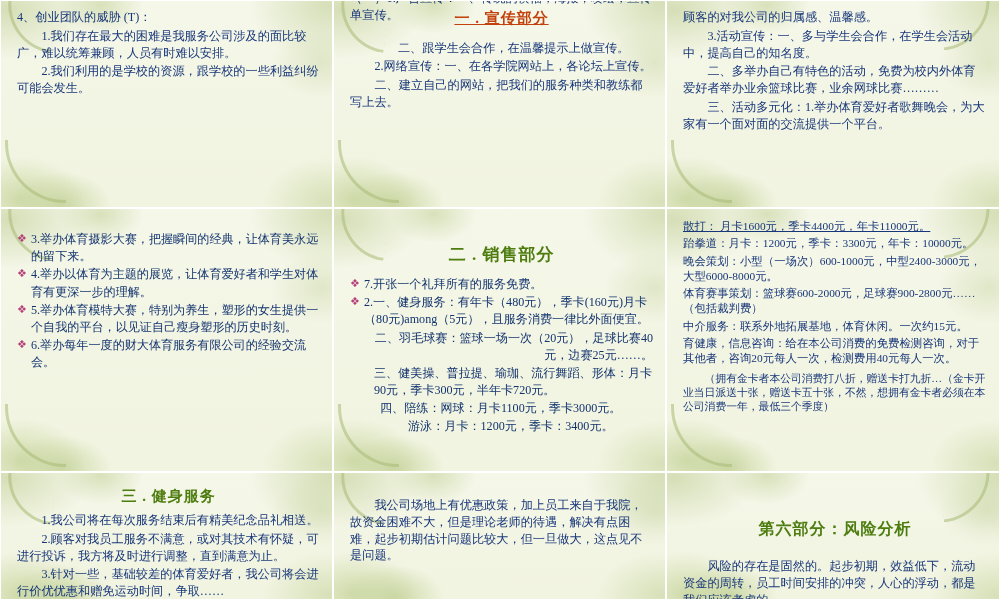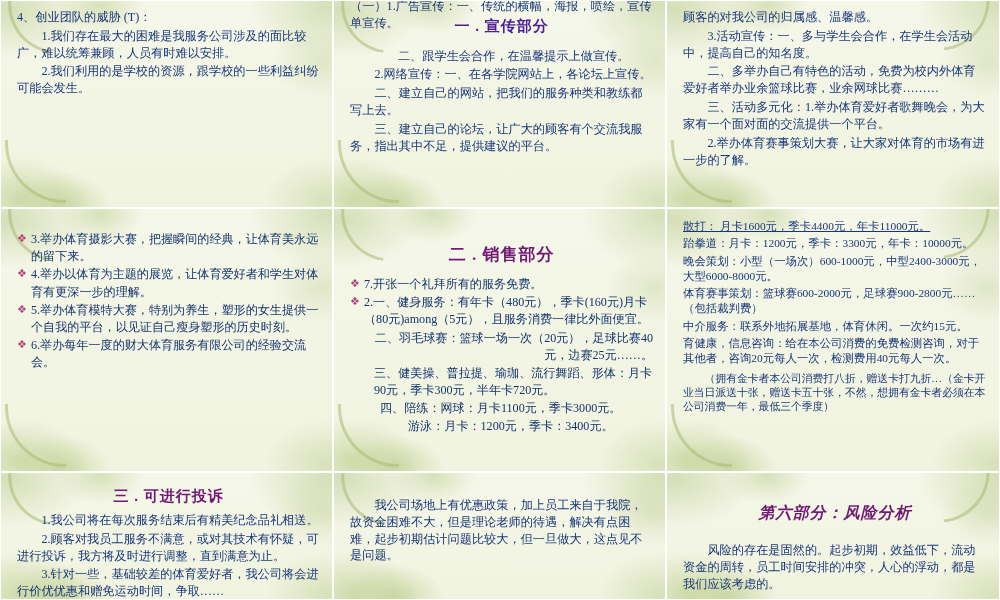--- a/index.html
+++ b/index.html
@@ -47,21 +47,21 @@
   .slide .br-tr{right:8px;top:-26px;width:48px;height:70px;transform:scaleX(-1) rotate(6deg);}
   .slide .inner{
     position:relative;
     padding:8px 12px 6px 16px;
     height:100%;
     box-sizing:border-box;
   }
   .title{
     text-align:center;
     font-weight:bold;
-    color:#701a75;
+    color:#4d7c0f;
     letter-spacing:1px;
   }
   .t-big{font-size:17px;margin:30px 0 6px;}
   .t-mid{font-size:16px;margin:24px 0 6px;}
   .t-sm{font-size:15px;margin:14px 0 4px;}
   p{margin:0 0 2px 0;}
   .body{color:#18377a;font-size:12.2px;line-height:1.38;}
   .bullet-list{list-style:none;margin:0;padding:0;}
   .bullet-list li{
     position:relative;
@@ -100,58 +100,52 @@
           <p>2.我们利用的是学校的资源，跟学校的一些利益纠纷可能会发生。</p>
         </div>
     </div>
   </div>
 
   <div class="slide">
     <div class="bg"></div>
     <div class="branch br-tl"></div>
     <div class="branch br-bl"></div>
     <div class="inner clip">
-      <div class="title t-sm" style="margin-top:8px;color:#4c1d95;">一 . 宣传部分</div>
+      <div class="title t-sm" style="margin-top:0;color:#c2410c;text-decoration:underline;">一 . 宣传部分</div>
       <div class="body ind0" style="margin-top:-42px;">
           <p>（一）1.广告宣传：一、传统的横幅，海报，喷绘，宣传单宣传。</p>
         </div>
       <div class="body ind1" style="margin-top:16px;text-align:center;">
           <p>二、跟学生会合作，在温馨提示上做宣传。</p>
         </div>
       <div class="body ind1">
           <p>2.网络宣传：一、在各学院网站上，各论坛上宣传。</p>
         </div>
       <div class="body ind1">
           <p>二、建立自己的网站，把我们的服务种类和教练都写上去。</p>
         </div>
-      <div class="body ind1">
-          <p>三、建立自己的论坛，让广大的顾客有个交流我服务，指出其中不足，提供建议的平台。</p>
-        </div>
     </div>
   </div>
 
   <div class="slide">
     <div class="bg"></div>
     <div class="branch br-tr"></div>
     <div class="branch br-bl"></div>
     <div class="inner clip">
       <div class="body ind0">
           <p>顾客的对我公司的归属感、温馨感。</p>
         </div>
       <div class="body ind1">
           <p>3.活动宣传：一、多与学生会合作，在学生会活动中，提高自己的知名度。</p>
         </div>
       <div class="body ind1">
           <p>二、多举办自己有特色的活动，免费为校内外体育爱好者举办业余篮球比赛，业余网球比赛………</p>
         </div>
       <div class="body ind1">
           <p>三、活动多元化：1.举办体育爱好者歌舞晚会，为大家有一个面对面的交流提供一个平台。</p>
-        </div>
-      <div class="body ind1">
-          <p>2.举办体育赛事策划大赛，让大家对体育的市场有进一步的了解。</p>
         </div>
     </div>
   </div>
 
   <div class="slide">
     <div class="bg"></div>
     <div class="branch br-tl"></div>
     <div class="branch br-bl"></div>
     <div class="inner clip">
       <ul class="bullet-list" style="margin-top:14px;">
@@ -206,21 +200,21 @@
       <div class="body xsmall ind1" style="margin-top:4px;">
           <p>（拥有金卡者本公司消费打八折，赠送卡打九折…（金卡开业当日派送十张，赠送卡五十张，不然，想拥有金卡者必须在本公司消费一年，最低三个季度）</p>
         </div>
     </div>
   </div>
 
   <div class="slide">
     <div class="bg"></div>
     <div class="branch br-tl"></div>
     <div class="inner clip">
-      <div class="title t-sm" style="margin-top:6px;">三 . 可进行投诉</div>
+      <div class="title t-sm" style="margin-top:6px;">三 . 健身服务</div>
       <div class="body ind1" style="margin-top:6px;">
           <p>1.我公司将在每次服务结束后有精美纪念品礼相送。</p>
         </div>
       <div class="body ind1">
           <p>2.顾客对我员工服务不满意，或对其技术有怀疑，可进行投诉，我方将及时进行调整，直到满意为止。</p>
         </div>
       <div class="body ind1">
           <p>3.针对一些，基础较差的体育爱好者，我公司将会进行价优优惠和赠免运动时间，争取……</p>
         </div>
     </div>
@@ -233,20 +227,20 @@
       <div class="body ind1" style="margin-top:16px;">
           <p>我公司场地上有优惠政策，加上员工来自于我院，故资金困难不大，但是理论老师的待遇，解决有点困难，起步初期估计问题比较大，但一旦做大，这点见不是问题。</p>
         </div>
     </div>
   </div>
 
   <div class="slide">
     <div class="bg"></div>
     <div class="branch br-tr"></div>
     <div class="inner clip">
-      <div class="title t-mid" style="margin-top:22px;font-style:italic;">第六部分：风险分析</div>
+      <div class="title t-mid" style="margin-top:38px;">第六部分：风险分析</div>
       <div class="body ind1" style="margin-top:18px;">
           <p>风险的存在是固然的。起步初期，效益低下，流动资金的周转，员工时间安排的冲突，人心的浮动，都是我们应该考虑的。</p>
         </div>
     </div>
   </div>
 
 </div>
 
 </body></html>

